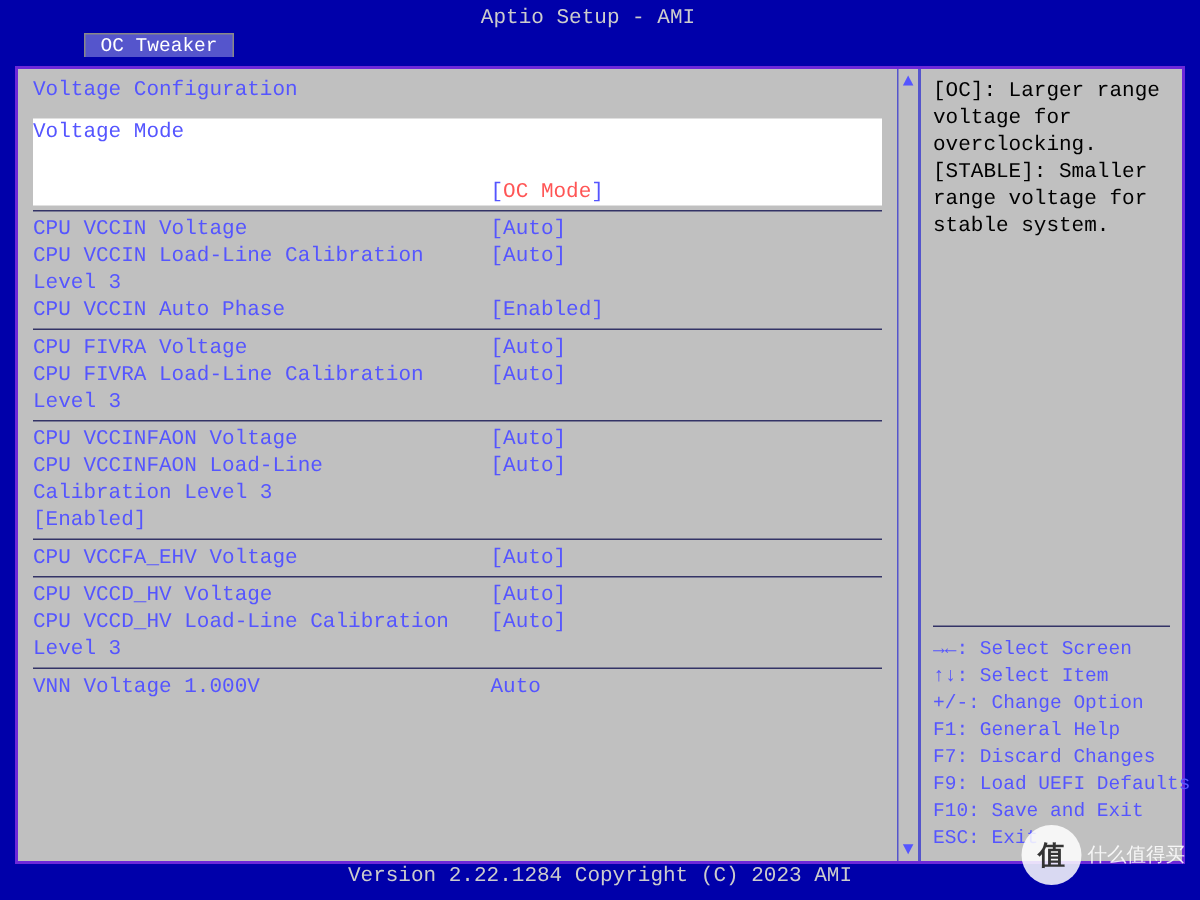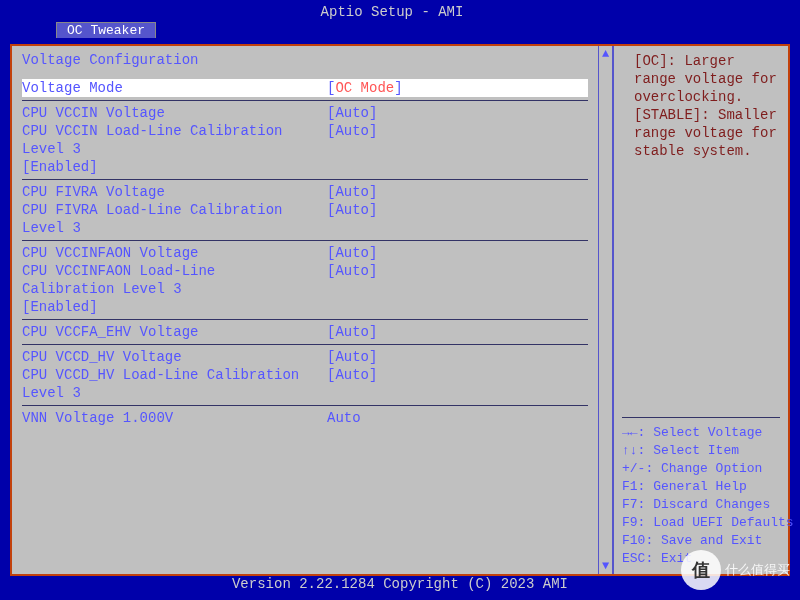--- a/index.html
+++ b/index.html
@@ -25,21 +25,21 @@
   background: #5555cc;
   color: #ffffff;
   padding: 0 10px;
   border: 1px solid #888;
   border-bottom: none;
   font-size: 13px;
 }
 .frame {
   position: absolute;
   left: 10px; right: 10px; top: 44px; bottom: 24px;
-  border: 2px solid #c2410c;
+  border: 2px solid #6d28d9;
   display: flex;
   background: #c0c0c0;
 }
 .left-pane {
   flex: 1;
   background: #c0c0c0;
   padding: 6px 10px 6px 10px;
   position: relative;
   overflow: hidden;
 }
@@ -72,28 +72,28 @@
   display: flex;
   line-height: 18px;
   font-family: Liberation Mono, monospace;
 }
 .row .label { width: 305px; }
 .row .value { color: #5555ff; }
 .row.selected {
   background: #ffffff;
 }
 .row.selected .label { color: #5555ff; }
-.row.selected .value { color: #ff5555; }
+.row.selected .value { color: #ff5555; margin-top: 40px; }
 .row.selected .br { color: #5555ff; }
 .divider {
   border: none;
   border-top: 1px solid #333366;
   margin: 3px 0;
 }
-.help-text { color: #7f1d1d; line-height: 18px; margin-left: 12px; }
+.help-text { color: #000000; line-height: 18px; }
 .keys { color: #5555ff; line-height: 18px; }
 .keys .key-row { white-space: nowrap; font-size: 13px; }
 .footer {
   position: absolute;
   left: 0; right: 0; bottom: 8px;
   text-align: center;
   color: #cccccc;
   font-size: 14px;
 }
 .watermark {
@@ -147,20 +147,21 @@
           <span class="value"><span class="br">[</span><span>Auto</span><span class="br">]</span></span>
         </div>
         <div class="row">
           <span class="label">CPU VCCIN Load-Line Calibration</span>
           <span class="value"><span class="br">[</span><span>Auto</span><span class="br">]</span></span>
         </div>
         <div class="row">
           <span class="label">Level 3</span>
         </div>
         <div class="row">
+          <span class="label">CPU VCCIN Auto Phase</span>
           <span class="value"><span class="br">[</span><span>Enabled</span><span class="br">]</span></span>
         </div>
         <hr class="divider">
         <div class="row">
           <span class="label">CPU FIVRA Voltage</span>
           <span class="value"><span class="br">[</span><span>Auto</span><span class="br">]</span></span>
         </div>
         <div class="row">
           <span class="label">CPU FIVRA Load-Line Calibration</span>
           <span class="value"><span class="br">[</span><span>Auto</span><span class="br">]</span></span>
@@ -211,21 +212,21 @@
   <div class="scrollbar">
     <div class="scroll-arrow">▲</div>
     <div class="scroll-arrow">▼</div>
   </div>
 
   <div class="right-pane">
     <div class="help-text">[OC]: Larger range voltage for overclocking. [STABLE]: Smaller range voltage for stable system.</div>
     <div>
       <hr class="help-divider">
       <div class="keys" id="keys">
-          <div class="key-row">→←: Select Voltage</div>
+          <div class="key-row">→←: Select Screen</div>
           <div class="key-row">↑↓: Select Item</div>
           <div class="key-row">+/-: Change Option</div>
           <div class="key-row">F1: General Help</div>
           <div class="key-row">F7: Discard Changes</div>
           <div class="key-row">F9: Load UEFI Defaults</div>
           <div class="key-row">F10: Save and Exit</div>
           <div class="key-row">ESC: Exit</div>
         </div>
     </div>
   </div>

